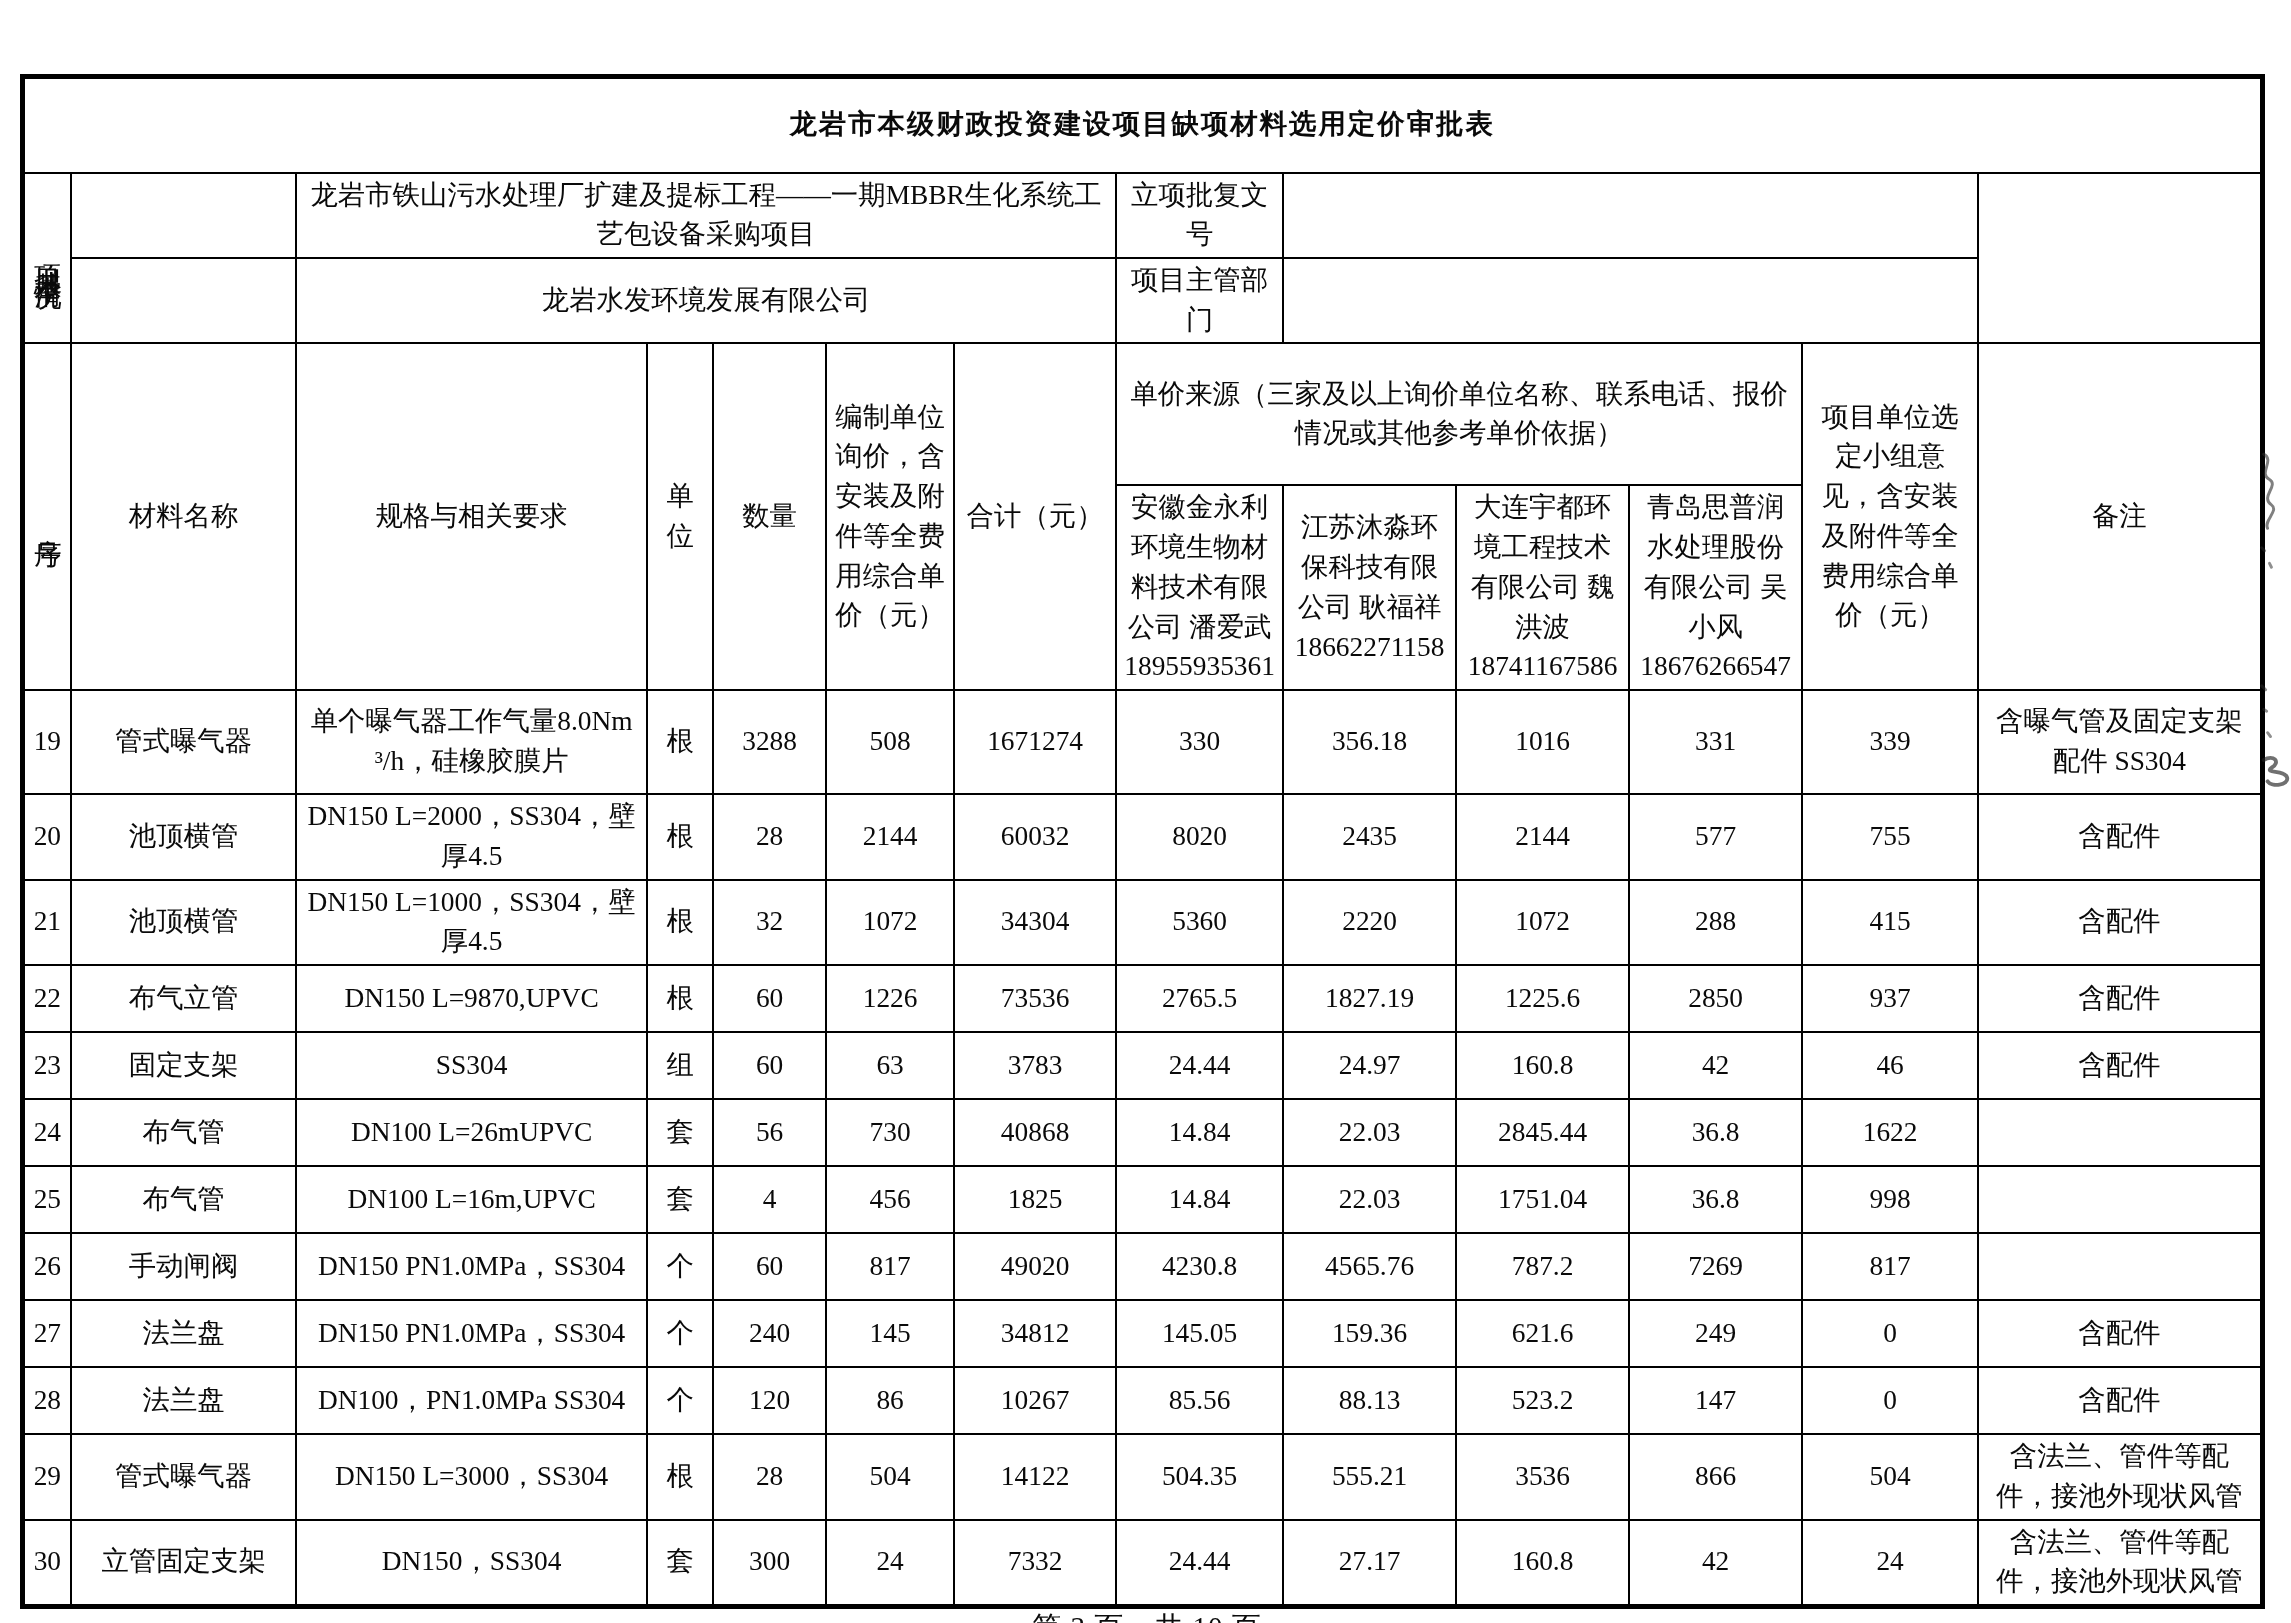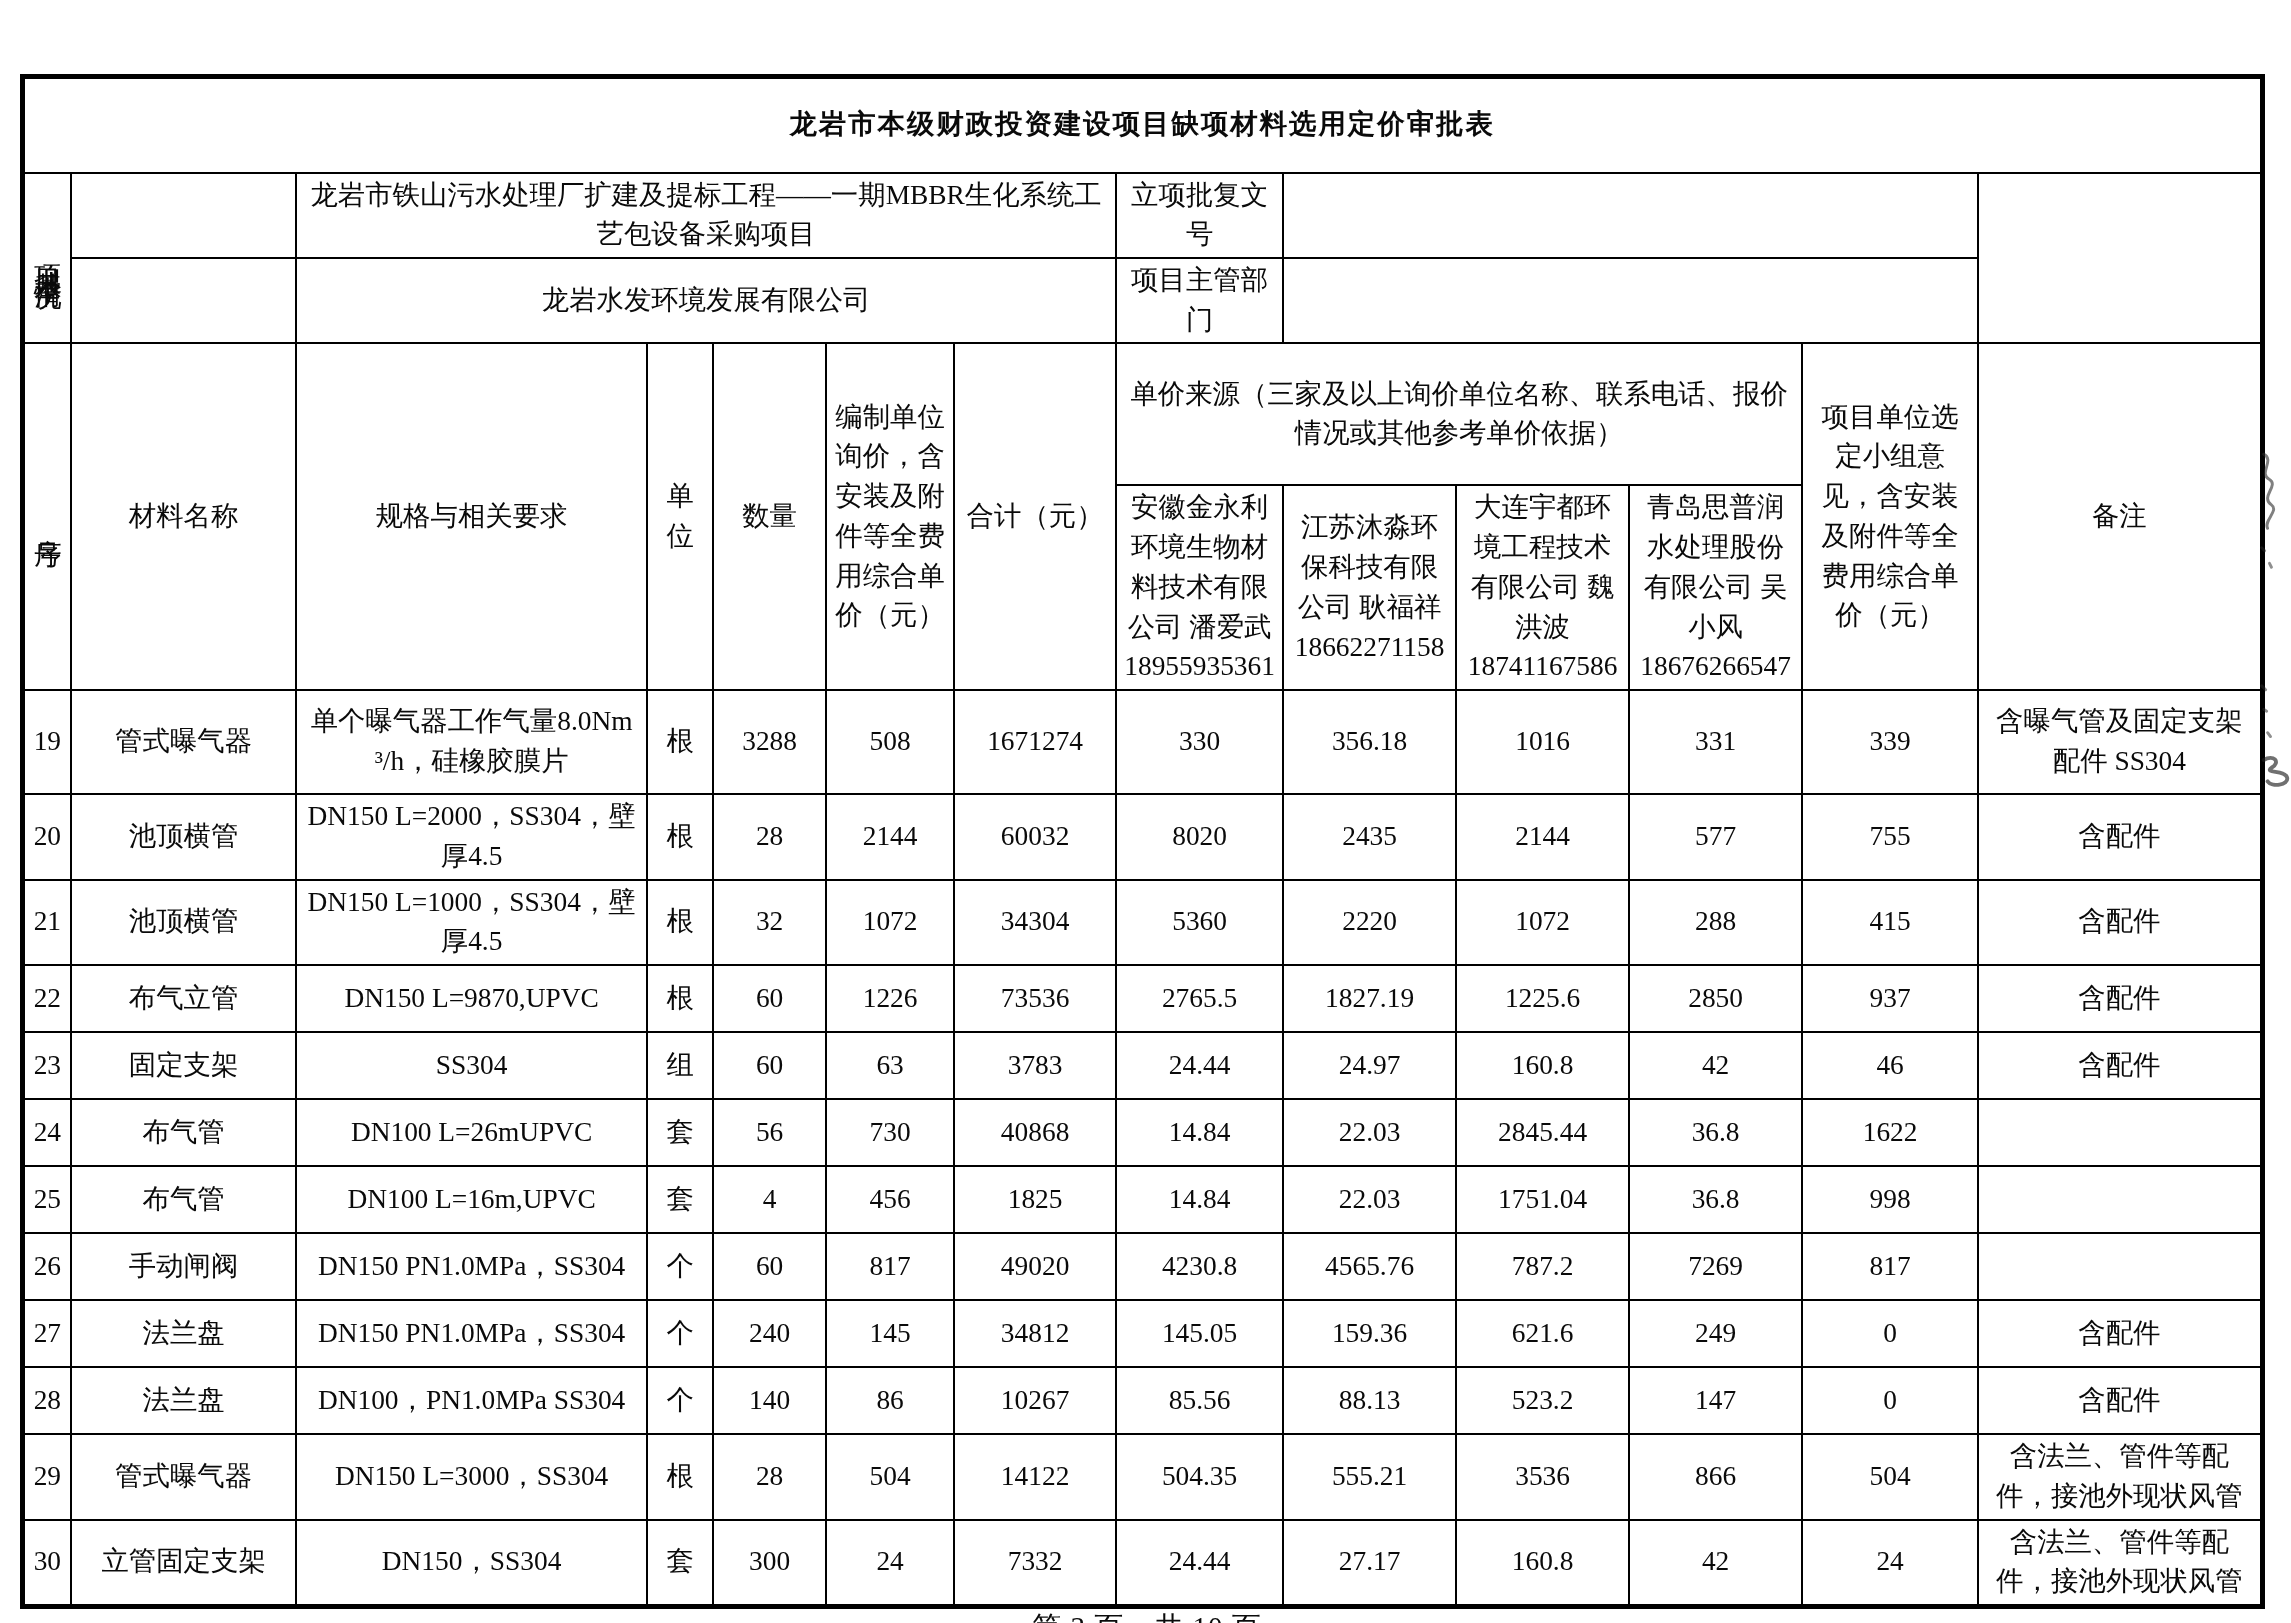--- a/index.html
+++ b/index.html
@@ -276,21 +276,21 @@
     <td>621.6</td>
     <td>249</td>
     <td>0</td>
     <td class="remark-cell">含配件</td>
   </tr>
         <tr>
     <td>28</td>
     <td>法兰盘</td>
     <td class="spec-cell">DN100，PN1.0MPa SS304</td>
     <td>个</td>
-    <td>140</td>
+    <td>120</td>
     <td>86</td>
     <td>10267</td>
     <td>85.56</td>
     <td>88.13</td>
     <td>523.2</td>
     <td>147</td>
     <td>0</td>
     <td class="remark-cell">含配件</td>
   </tr>
         <tr>

